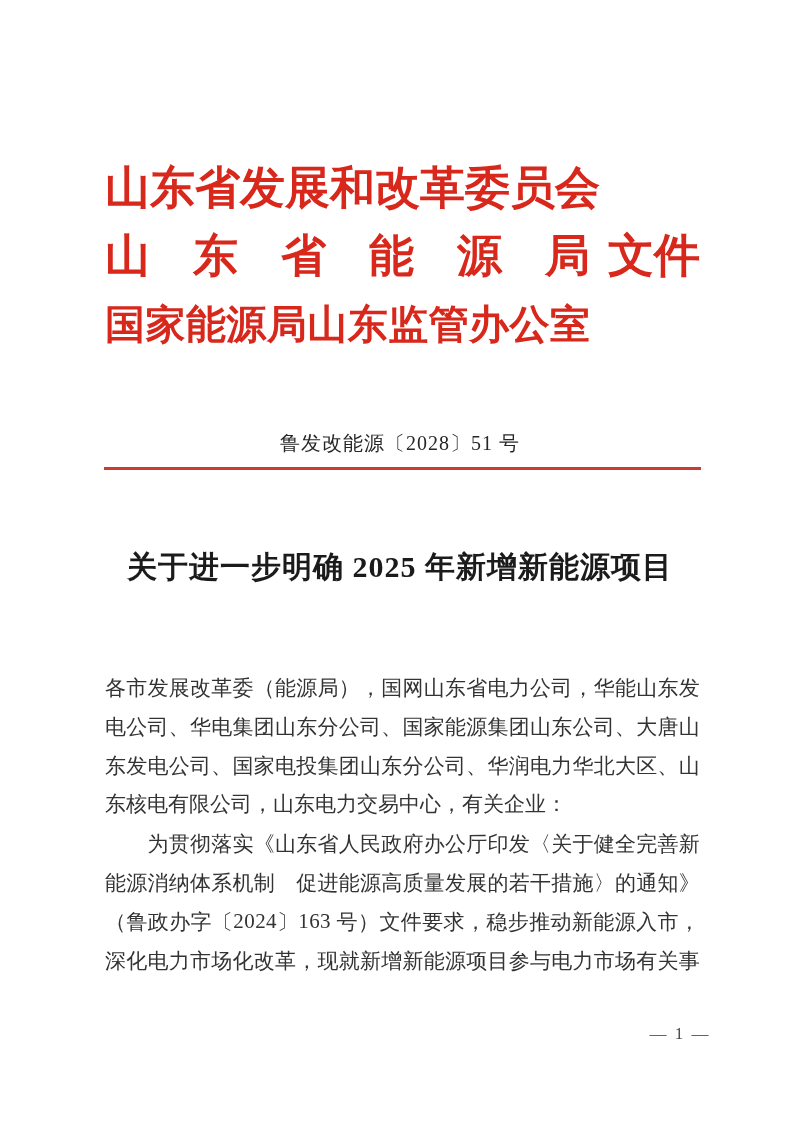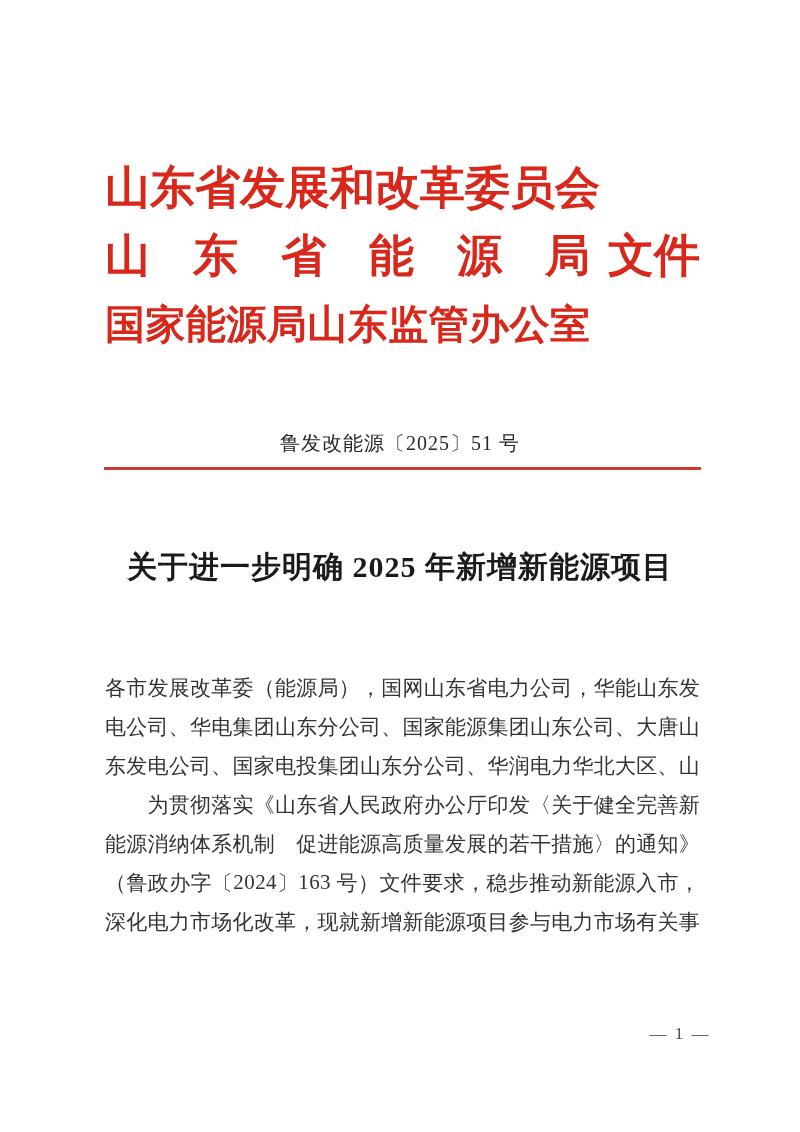--- a/index.html
+++ b/index.html
@@ -157,21 +157,21 @@
           <span>公</span>
           <span>室</span>
         </div>
     </div>
     <div class="doc-type char-justify">
         <span>文</span>
         <span>件</span>
       </div>
   </div>
 
-  <div class="doc-number">鲁发改能源〔2025〕51 号</div>
+  <div class="doc-number">鲁发改能源〔2028〕51 号</div>
 
   <div class="red-line"></div>
 
   <div class="doc-title">
     <div>关于进一步明确 2025 年新增新能源项目</div>
   </div>
 
   <div class="body-block">
     <div>
       <div class="body-line char-justify">
@@ -257,20 +257,21 @@
           <span>润</span>
           <span>电</span>
           <span>力</span>
           <span>华</span>
           <span>北</span>
           <span>大</span>
           <span>区</span>
           <span>、</span>
           <span>山</span>
         </div>
+      <div class="body-line left-align">东核电有限公司，山东电力交易中心，有关企业：</div>
     </div>
     <div>
       <div class="body-line char-justify">
           <span>　</span>
           <span>　</span>
           <span>为</span>
           <span>贯</span>
           <span>彻</span>
           <span>落</span>
           <span>实</span>

